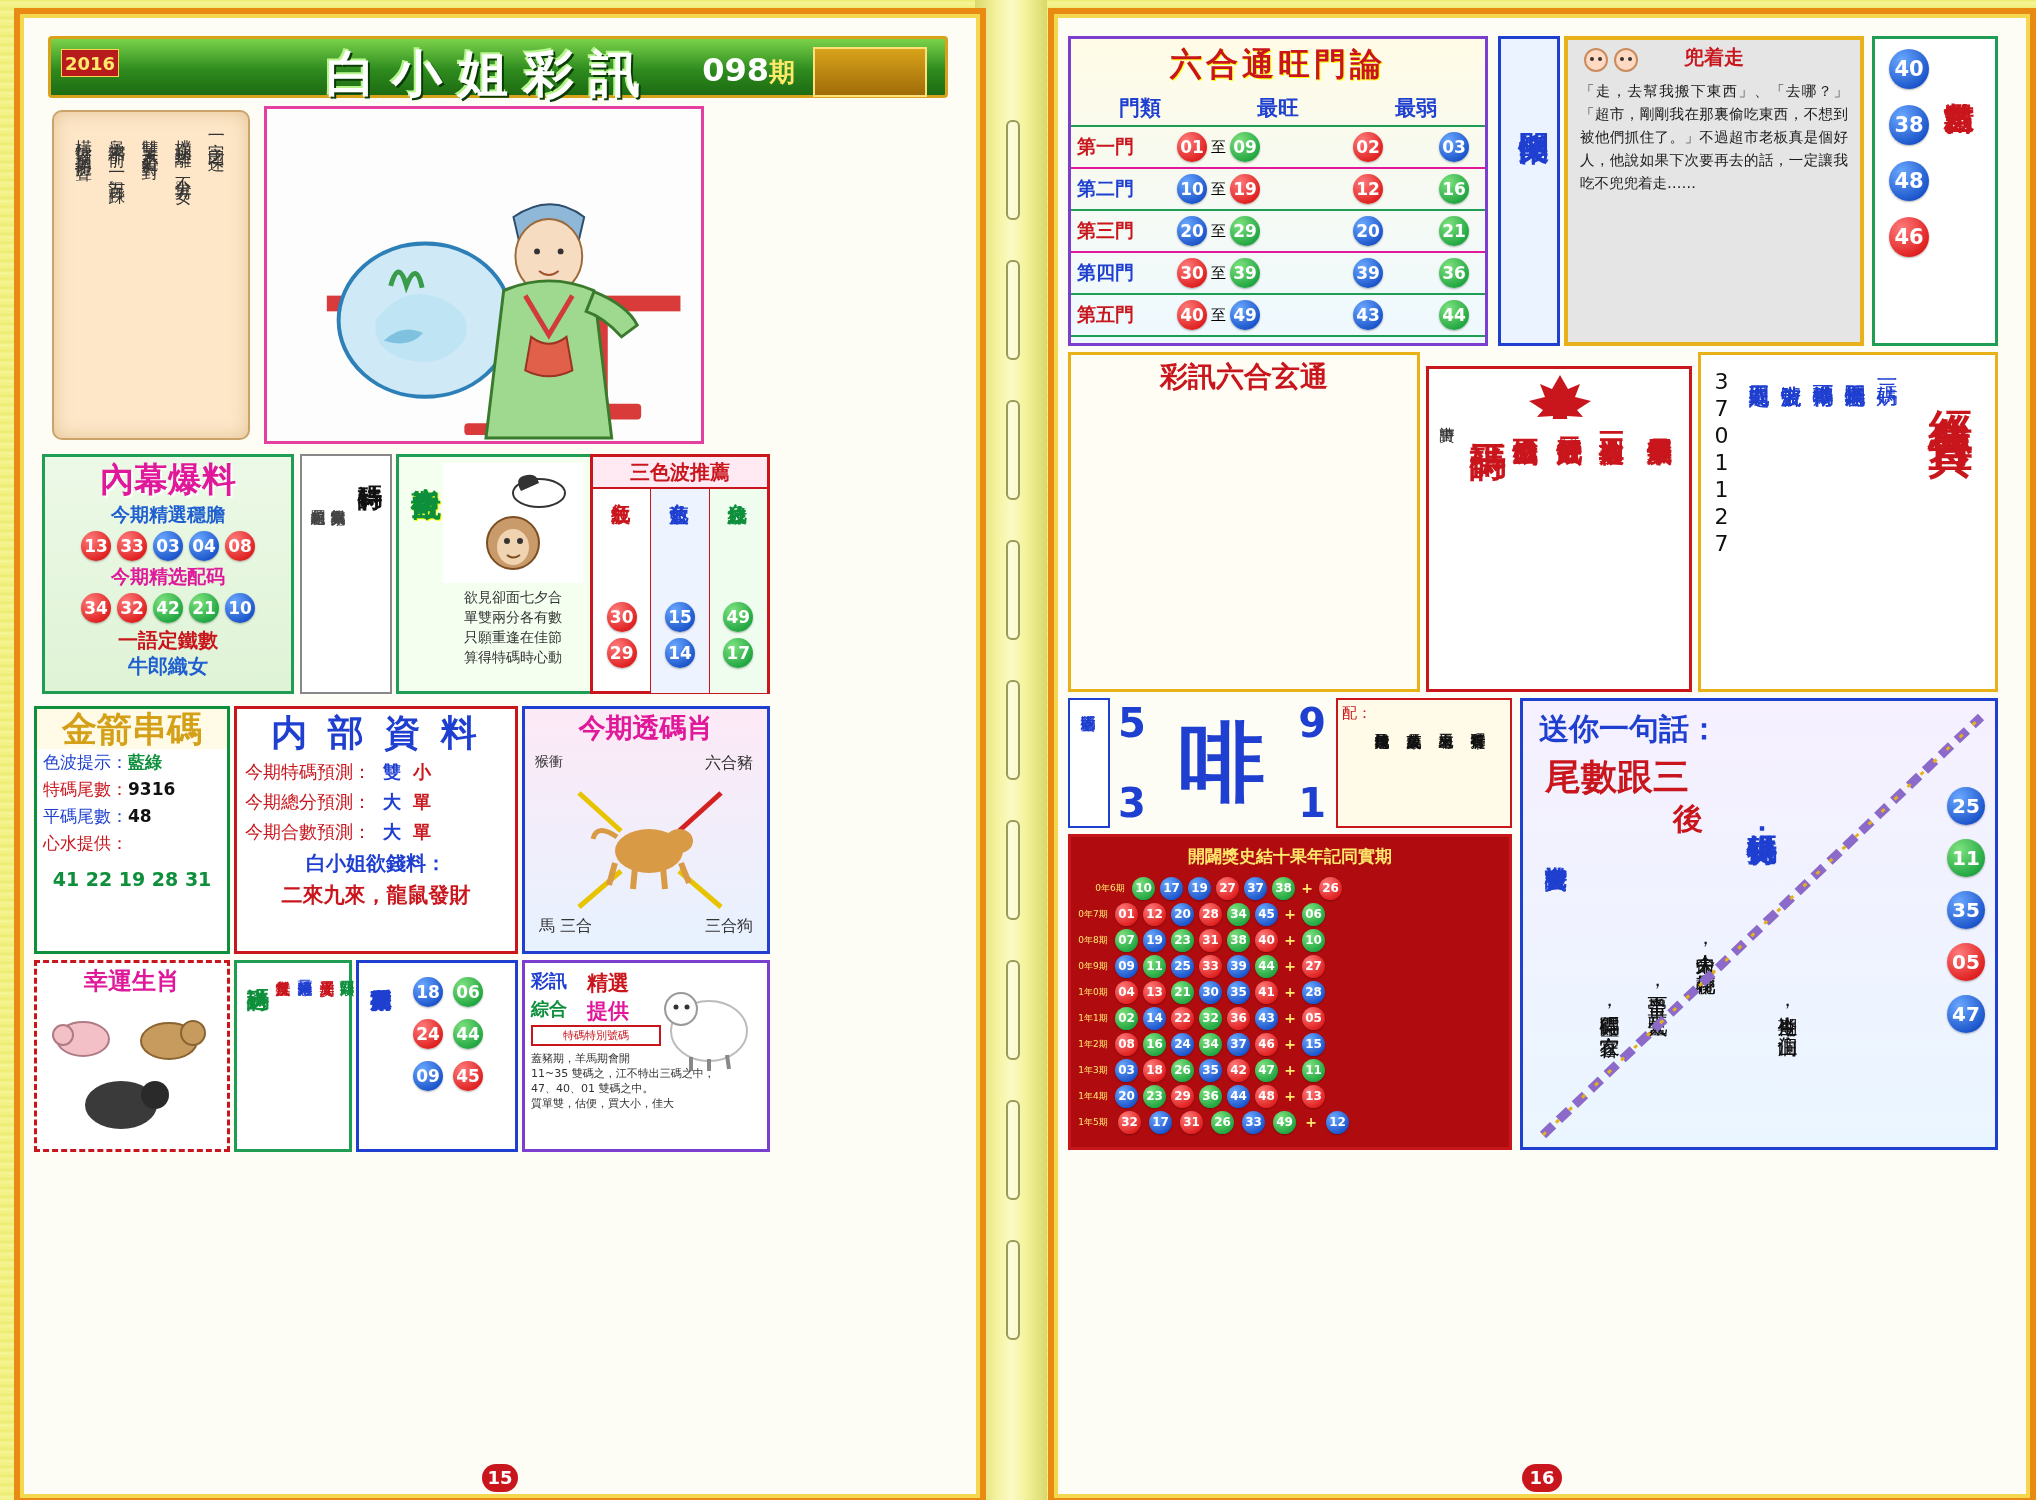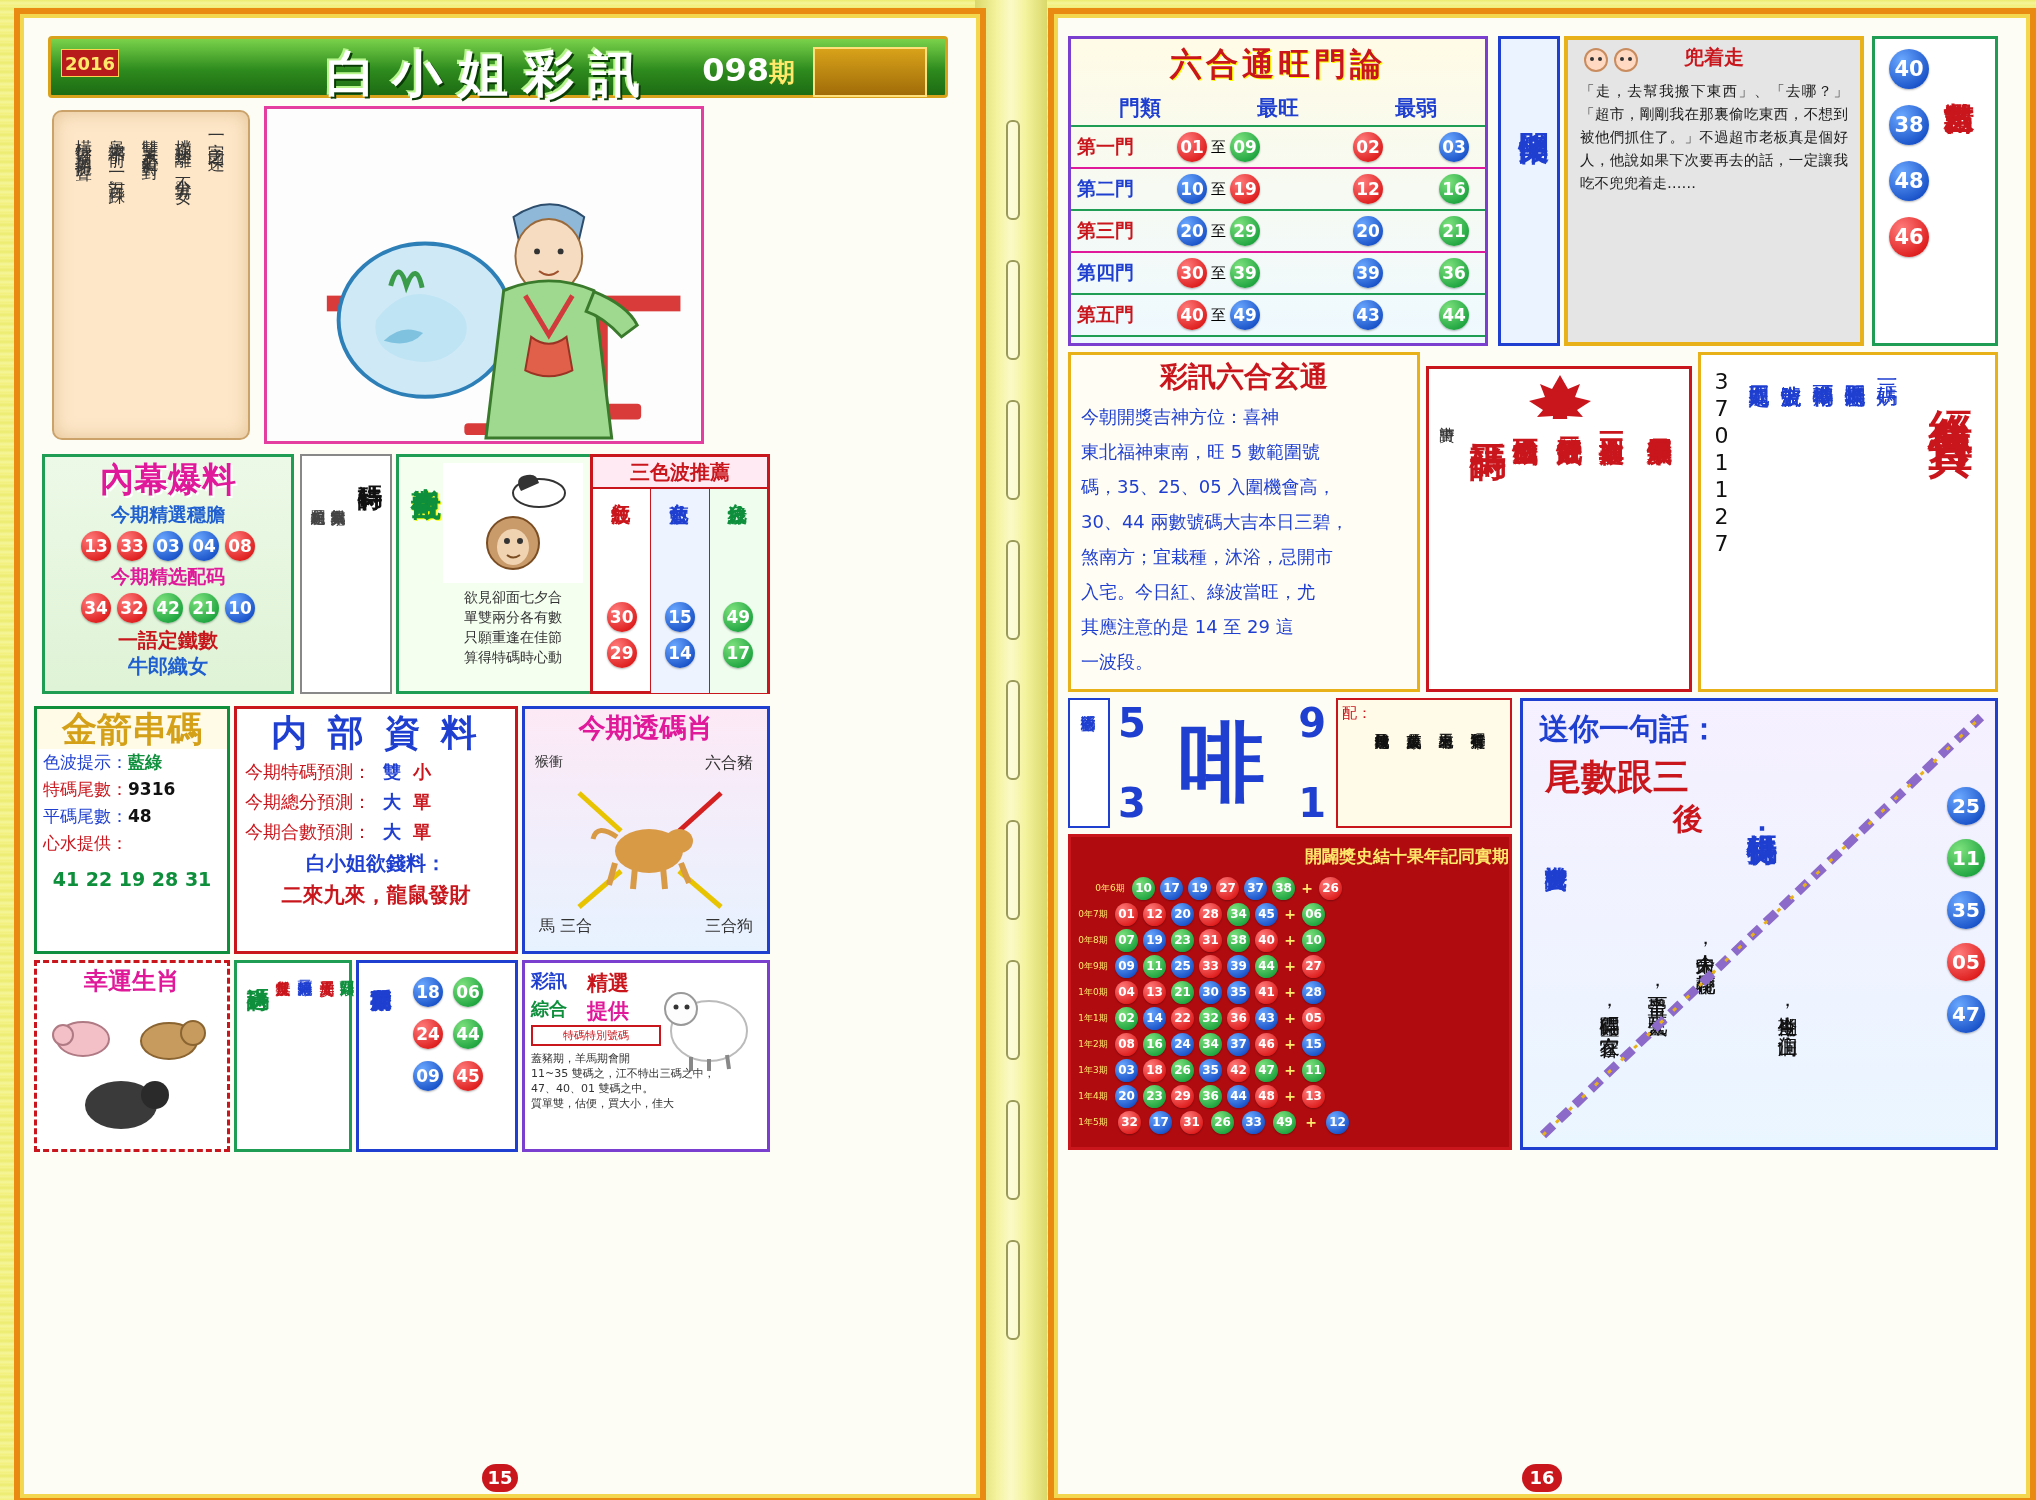--- a/index.html
+++ b/index.html
@@ -380,30 +380,20 @@
         <span class="ball b" style="width:40px;height:40px;font-size:21px">40</span>
         <span class="ball b" style="width:40px;height:40px;font-size:21px">38</span>
         <span class="ball b" style="width:40px;height:40px;font-size:21px">48</span>
         <span class="ball r" style="width:40px;height:40px;font-size:21px">46</span>
       </div>
       <div class="vert" style="position:absolute;right:16px;top:40px;font-size:30px;font-weight:bold;color:#c9161d">吉數精選</div>
     </div>
 
     <div class="box" style="left:14px;top:338px;width:352px;height:340px;border:3px solid #e8b11a;background:#fffdf4;">
       <div class="ctr" style="height:44px;font-size:28px;font-weight:bold;color:#c9161d">彩訊六合玄通</div>
-      <div style="padding:0 10px;font-size:18px;line-height:35px;color:#1f3fd0">
-        <div>今朝開獎吉神方位：喜神</div>
-        <div>東北福神東南，旺 5 數範圍號</div>
-        <div>碼，35、25、05 入圍機會高，</div>
-        <div>30、44 兩數號碼大吉本日三碧，</div>
-        <div>煞南方；宜栽種，沐浴，忌開市</div>
-        <div>入宅。今日紅、綠波當旺，尤</div>
-        <div>其應注意的是 14 至 29 這</div>
-        <div>一波段。</div>
-      </div>
     </div>
 
     <div class="box" style="left:372px;top:352px;width:266px;height:326px;border:3px solid #c9161d;background:#fff;">
       <svg style="position:absolute;left:96px;top:4px" width="70" height="46" viewBox="0 0 70 46">
         <path d="M35 2 l8 14 l12 -5 l-5 13 l16 4 l-14 9 l6 7 l-16 -1 l1 14 l-8 -10 l-8 10 l1 -14 l-16 1 l6 -7 l-14 -9 l16 -4 l-5 -13 l12 5z" fill="#c9161d"></path>
       </svg>
       <div class="vert" style="position:absolute;left:8px;top:46px;font-size:15px;color:#333">詩中寶</div>
       <div class="vert" style="position:absolute;left:34px;top:46px;font-size:36px;font-weight:bold;color:#c9161d">平碼詩</div>
       <div class="vert" style="position:absolute;left:214px;top:50px;font-size:25px;color:#c9161d;font-weight:bold">輝煌歲月四十年</div>
       <div class="vert" style="position:absolute;left:166px;top:50px;font-size:25px;color:#c9161d;font-weight:bold">一五四五被搶走</div>
@@ -433,21 +423,21 @@
     </div>
     <div class="box" style="left:282px;top:684px;width:176px;height:130px;border:2px solid #c9161d;background:#fffbe8;">
       <div style="position:absolute;left:4px;top:4px;font-size:15px;color:#c9161d">配：</div>
       <div class="vert" style="position:absolute;left:130px;top:22px;font-size:15px;color:#111">千裏獨行有旺提</div>
       <div class="vert" style="position:absolute;left:98px;top:22px;font-size:15px;color:#111">地上有果出三來</div>
       <div class="vert" style="position:absolute;left:66px;top:22px;font-size:15px;color:#111">萬裏長藤繞成渠</div>
       <div class="vert" style="position:absolute;left:34px;top:22px;font-size:15px;color:#111">使樓籠飛鳳舞起</div>
     </div>
 
     <div class="box" style="left:14px;top:820px;width:444px;height:316px;border:3px solid #c9161d;background:#b00c10;">
-      <div style="display:flex;height:38px;align-items:center;justify-content:flex-end;color:#ffe96b;font-size:17px;font-weight:bold">
+      <div style="display:flex;height:38px;align-items:center;justify-content:center;color:#ffe96b;font-size:17px;font-weight:bold">
         <span>開闢</span>
         <span>獎史</span>
         <span>結十</span>
         <span>果年</span>
         <span>記同</span>
         <span>實期</span>
       </div>
       <div id="hist-rows">
           <div style="display: flex; align-items: center; gap: 5px; height: 26px; padding: 0px 22px;">
             <span style="width: 34px; font-size: 9px; color: rgb(255, 233, 107); line-height: 9px; text-align: center;">0年6期</span>

